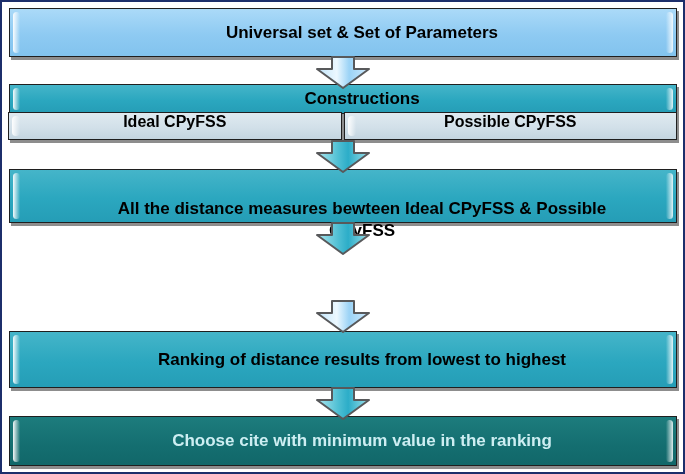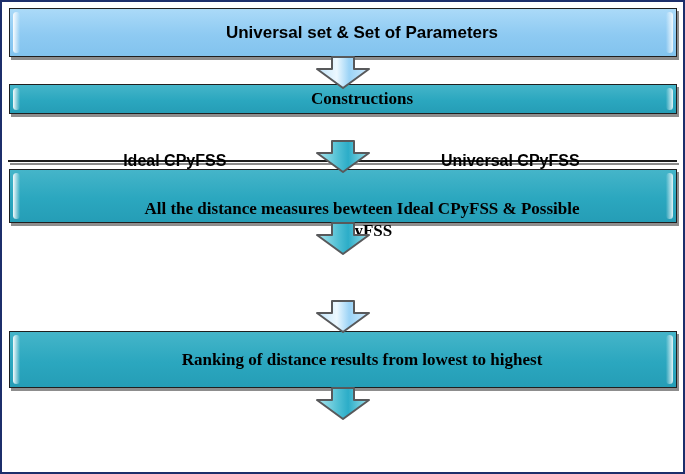--- a/index.html
+++ b/index.html
@@ -7,28 +7,28 @@
   .canvas{position:relative;width:685px;height:474px;box-sizing:border-box;
     border:2px solid #1c2e6b;background:#ffffff;overflow:hidden;}
   .box{position:absolute;left:7px;right:6px;display:flex;align-items:center;justify-content:center;
     text-align:center;border:1px solid #1f1f1f;box-shadow:2px 3px 0 #8d8d8d;
     font-weight:bold;color:#000;z-index:1;padding-left:38px;}
   .box::before{content:"";position:absolute;left:3px;top:3px;bottom:3px;width:7px;border-radius:4px;
     background:linear-gradient(to right, rgba(255,255,255,0.95), rgba(255,255,255,0.02));pointer-events:none;}
   .box::after{content:"";position:absolute;right:3px;top:3px;bottom:3px;width:7px;border-radius:4px;
     background:linear-gradient(to left, rgba(255,255,255,0.85), rgba(255,255,255,0.02));pointer-events:none;}
   .v-blue{background:linear-gradient(180deg,#abdaf8 0%,#8ecaf2 55%,#82c3ee 100%);}
-  .v-teal{background:linear-gradient(180deg,#45b5c9 0%,#2ba7bf 55%,#259db6 100%);font-family:Liberation Serif, serif;}
+  .v-teal{background:linear-gradient(180deg,#45b5c9 0%,#2ba7bf 55%,#259db6 100%);}
   .v-dark{background:linear-gradient(180deg,#1d7c7d 0%,#146e70 60%,#116769 100%);color:#cdeef2;}
   .v-gray{background:linear-gradient(180deg,#dfeaf0 0%,#d2e0e9 55%,#c4d5e0 100%);}
   .box-label{position:relative;z-index:2;font-size:17px;line-height:1.25;padding:0 28px;}
   .pre{white-space:pre-line;margin-top:47px;}
   .sub-row{position:absolute;left:6px;right:6px;top:110px;height:28px;display:flex;gap:2px;z-index:2;}
-  .sub-box{position:relative;flex:1;display:flex;align-items:center;justify-content:center;
-    border:1px solid #1f1f1f;box-shadow:2px 3px 0 #8d8d8d;font-weight:bold;font-size:16px;color:#000;margin-top:48px;}
+  .sub-box{position:relative;flex:1;display:flex;justify-content:center;
+    border:1px solid #1f1f1f;box-shadow:2px 3px 0 #8d8d8d;font-weight:bold;font-size:16px;color:#000;}
   .sub-box::before{content:"";position:absolute;left:3px;top:3px;bottom:3px;width:8px;border-radius:5px;
     background:linear-gradient(to right, rgba(255,255,255,0.95), rgba(255,255,255,0.02));pointer-events:none;}
   .arrow{position:absolute;left:50%;transform:translateX(-50%);width:58px;height:33px;z-index:3;}
   .arrow svg{display:block;width:100%;height:100%;}
 </style>
 </head>
 <body>
 
 <div class="canvas">
 
@@ -52,21 +52,21 @@
 
   <div class="box v-teal" style="top:82px;height:28px;">
     <span class="box-label">Constructions</span>
   </div>
 
   <div class="sub-row">
     <div class="sub-box v-gray">
       <span>Ideal CPyFSS</span>
     </div>
     <div class="sub-box v-gray">
-      <span>Universal CPyFSS</span>
+      <span>Possible CPyFSS</span>
     </div>
   </div>
 
   <div class="arrow" style="top:138px;">
     <svg viewBox="0 0 58 33" xmlns="http://www.w3.org/2000/svg">
       <defs>
           <linearGradient id="ga2" x1="0" y1="0" x2="1" y2="0">
         <stop offset="0" stop-color="#aee7ef"></stop>
             <stop offset="0.4" stop-color="#51c0d4"></stop>
         <stop offset="0.6" stop-color="#2cadc8"></stop>
@@ -122,14 +122,17 @@
         <stop offset="0" stop-color="#aee7ef"></stop>
             <stop offset="0.4" stop-color="#51c0d4"></stop>
         <stop offset="0.6" stop-color="#2cadc8"></stop>
             <stop offset="1" stop-color="#9fe1ea"></stop>
       </linearGradient>
         </defs>
       <path d="M18 1 H40 V13 H55 L29 32 L3 13 H18 Z" fill="url(#ga5)" stroke="#58595b" stroke-width="2" stroke-linejoin="round"></path>
     </svg>
   </div>
 
+  <div class="box v-dark" style="top:414px;height:48px;">
+    <span class="box-label">Choose cite with minimum value in the ranking</span>
+  </div>
 
 </div>
 
 </body></html>

